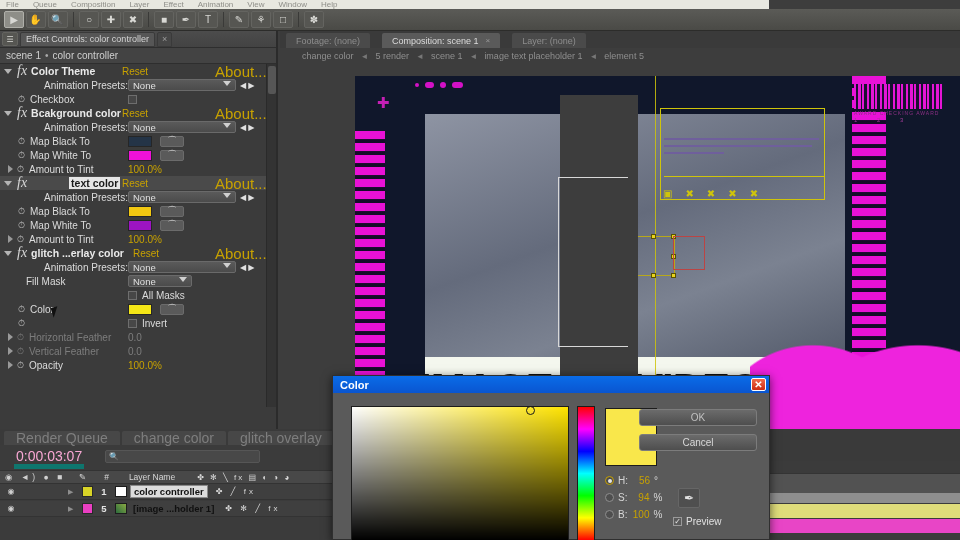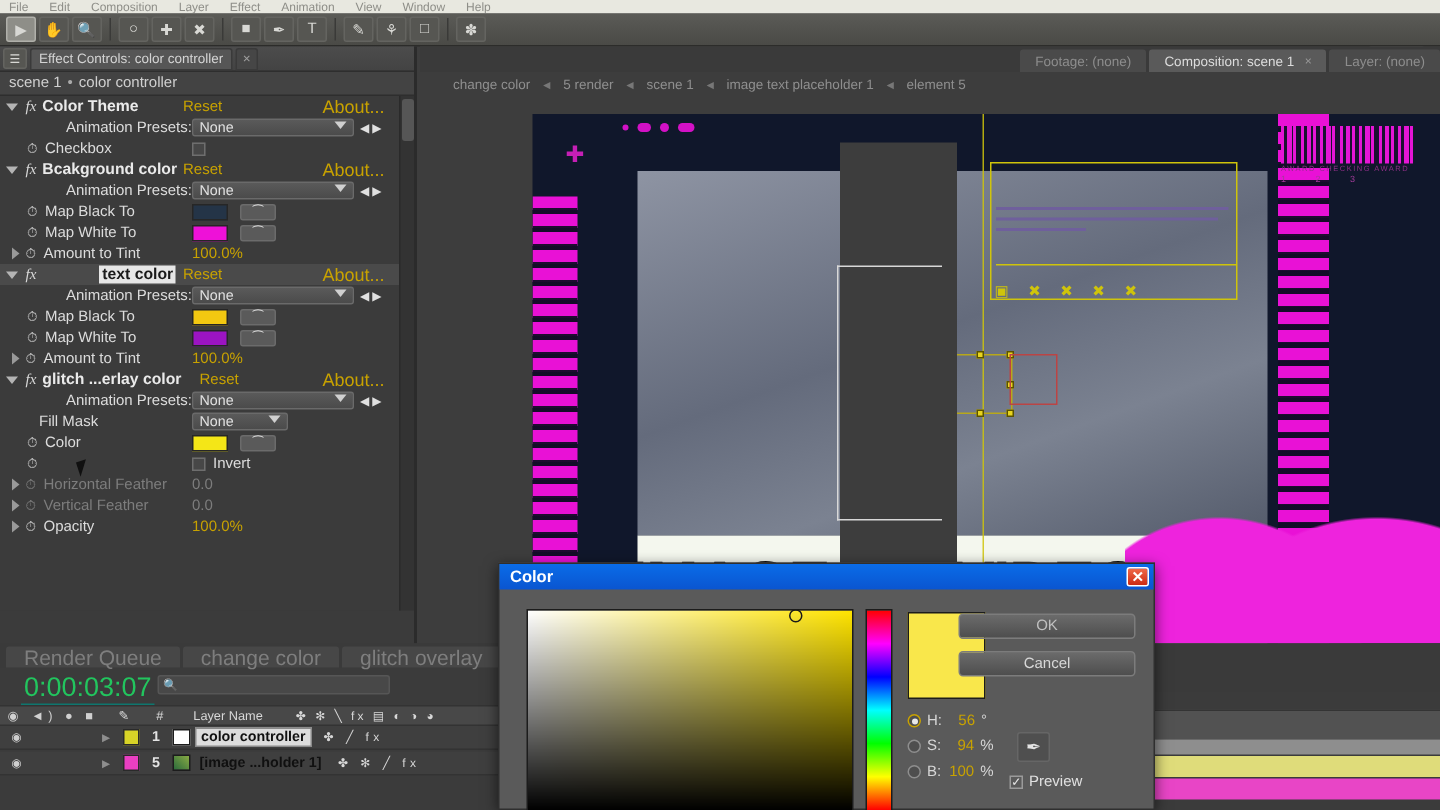--- a/index.html
+++ b/index.html
@@ -7,21 +7,21 @@
     width:960px; height:540px; overflow:hidden;
     background:#3d3d3d;
     font-family:"Liberation Sans", sans-serif;
     font-size:11px; color:#c8c8c8;
     position:relative;
   }
   .app { position:absolute; inset:0; }
 
   
   .menubar{
-    position:absolute; left:0; top:0; width:960px; height:9px;
+    position:absolute; left:0; top:0; width:769px; height:9px;
     background:#e8e8e0; display:flex; align-items:center;
     padding-left:6px; gap:14px; overflow:hidden;
   }
   .menubar span{ font-size:8px; color:#8e8e88; line-height:9px; white-space:nowrap;}
 
   
   .toolbar{
     position:absolute; left:0; top:9px; width:960px; height:22px;
     background:linear-gradient(#5b5b57,#4a4a46);
     border-bottom:1px solid #2c2c2a;
@@ -66,25 +66,25 @@
     overflow:hidden; background:#3b3b3b;
   }
   .fxhead{
     height:14px; display:flex;align-items:center; gap:4px;
     padding-left:4px; position:relative;
   }
   .fxhead.hl{ background:#4a4a4a;}
   .tri{ width:0;height:0;border-left:4px solid transparent;border-right:4px solid transparent;
         border-top:5px solid #b4b4b4; margin-right:1px;}
   .tri.r{ border:none;border-top:4px solid transparent;border-bottom:4px solid transparent;border-left:5px solid #999;}
-  .fxicon{ font-style:italic; font-family:"Liberation Serif",serif; font-size:10px;color:#d8d8d8;}
+  .fxicon{ font-style:italic; font-family:"Liberation Serif",serif; font-size:14px;color:#d8d8d8;}
   .fxname{ font-weight:bold; color:#eaeaea; font-size:10.5px;}
   .fxname.boxed{ background:#e6e6e6;color:#1a1a1a;padding:0 2px;margin-left:38px;}
   .reset{ position:absolute; left:122px; color:#c8a200; font-size:10px;}
-  .about{ position:absolute; left:215px; color:#c8a200; font-size:12px;}
+  .about{ position:absolute; left:215px; color:#c8a200; font-size:15px;}
   .prow{ height:14px; display:flex;align-items:center; position:relative; padding-left:18px;}
   .stopw{ color:#c0c0c0; font-size:9px; width:12px; display:inline-block;}
   .plabel{ color:#dcdcdc; font-size:10px;}
   .plabel.dim{ color:#7d7d7d;}
   .pval{ position:absolute; left:128px; color:#c8a200; font-size:10px;}
   .pval.dim{ color:#7d7d7d;}
   .dropdown{
     position:absolute; left:128px; width:108px; height:12px;
     background:linear-gradient(#5a5a5a,#4b4b4b); border:1px solid #6a6a6a;
     border-radius:2px; display:flex;align-items:center; padding-left:4px;
@@ -107,21 +107,21 @@
   }
   .ec-thumb{ position:absolute; top:2px; left:1px; width:8px; height:28px; background:#565656; border-radius:2px;}
   .cursor-arrow{
     position:absolute; left:52px; top:276px; width:0;height:0; z-index:40;
     border-left:7px solid #101010; border-bottom:10px solid transparent;
     transform:rotate(-18deg);
   }
 
   
   .comp-wrap{ position:absolute; left:280px; top:31px; width:680px; height:398px; background:#3d3d3d;}
-  .comp-tabbar{ height:17px; background:#3a3a3a; display:flex;align-items:flex-end; gap:2px; padding-left:6px;justify-content:flex-end;}
+  .comp-tabbar{ height:17px; background:#3a3a3a; display:flex;align-items:flex-end; gap:12px; padding-left:6px;}
   .ctab{ height:15px; padding:0 10px; background:#4a4a4a; color:#8d8d8d; font-size:9px;
          display:flex;align-items:center; border-radius:2px 2px 0 0;}
   .ctab.active{ background:#5a5a5a; color:#dcdcdc;}
   .ctab .x{ margin-left:7px; font-size:8px; color:#9a9a9a;}
   .crumb{ height:16px; background:#3d3d3d; display:flex;align-items:center; gap:7px;
           padding-left:22px; color:#8f8f8f; font-size:9px;}
   .crumb .sep{ color:#777; font-size:8px;}
   .canvas{ position:absolute; left:75px; top:45px; width:605px; height:353px; background:#10172b; overflow:hidden;}
   .zig{ position:absolute; width:30px;
         background:
@@ -165,21 +165,21 @@
 
   
 
   
   .tl-panel{ position:absolute; left:0; top:429px; width:960px; height:111px; background:#3b3b3b;}
   .tl-tabs{ height:16px; background:#3a3a3a; display:flex; align-items:flex-end; gap:2px; padding-left:4px;}
   .tl-tab{ height:14px; padding:0 12px; background:#474747; color:#7e7e7e; font-size:14px;
            display:flex;align-items:center;border-radius:2px 2px 0 0;}
   .tl-tab.active{ background:#575757; color:#d2d2d2;}
   .tl-head{ position:absolute; top:16px; left:0; width:340px; height:25px; }
-  .tc{ position:absolute; left:14px; top:3px; color:#22c55e; font-size:18px;
+  .tc{ position:absolute; left:14px; top:3px; color:#f9a8d4; font-size:14px;
        border-bottom:5px solid #0f766e; padding:0 2px;}
   .searchbox{ position:absolute; left:105px; top:5px; width:155px; height:13px;
       background:#484848; border:1px solid #565656; border-radius:2px; }
   .searchbox .mag{ position:absolute; left:3px; top:1px; color:#777; font-size:8px;}
   .col-head{ position:absolute; top:41px; left:0; width:340px; height:14px;
       background:#484848; border-top:1px solid #333; border-bottom:1px solid #333;
       display:flex; align-items:center; color:#c6c6c6; font-size:8.5px;}
   .col-head .eyes{ margin-left:5px; letter-spacing:3px; color:#d0d0d0;}
   .col-head .hash{ margin-left:18px; color:#d8d8d8;}
   .col-head .lname{ margin-left:20px; color:#d8d8d8;}
@@ -243,21 +243,21 @@
      color:#e8e8e8;font-size:8px;display:flex;align-items:center;justify-content:center;}
   .prev-chk span{ color:#e0e0e0; font-size:10px;}
 </style>
 </head>
 <body>
 
 <div class="app">
 
   <div class="menubar">
     <span>File</span>
-    <span>Edit</span>
+    <span>Queue</span>
     <span>Composition</span>
     <span>Layer</span>
     <span>Effect</span>
     <span>Animation</span>
     <span>View</span>
     <span>Window</span>
     <span>Help</span>
   </div>
 
   <div class="toolbar">
@@ -393,20 +393,24 @@
         <span class="dropdown">None</span>
         <span class="dd-arrow" style="left:223px"></span>
         <span class="navarrows">◀▶</span>
       </div>
       <div class="prow">
         <span class="plabel" style="margin-left:8px">Fill Mask</span>
         <span class="dropdown small">None</span>
         <span class="dd-arrow" style="left:179px"></span>
       </div>
       <div class="prow">
+        <span class="chk"></span>
+        <span class="chkcap">All Masks</span>
+      </div>
+      <div class="prow">
         <span class="stopw">⏱</span>
         <span class="plabel">Color</span>
         <span class="swatch" style="background:#f4e617"></span>
         <span class="eyed">⏜</span>
       </div>
       <div class="prow">
         <span class="stopw">⏱</span>
         <span class="chk"></span>
         <span class="chkcap">Invert</span>
       </div>

